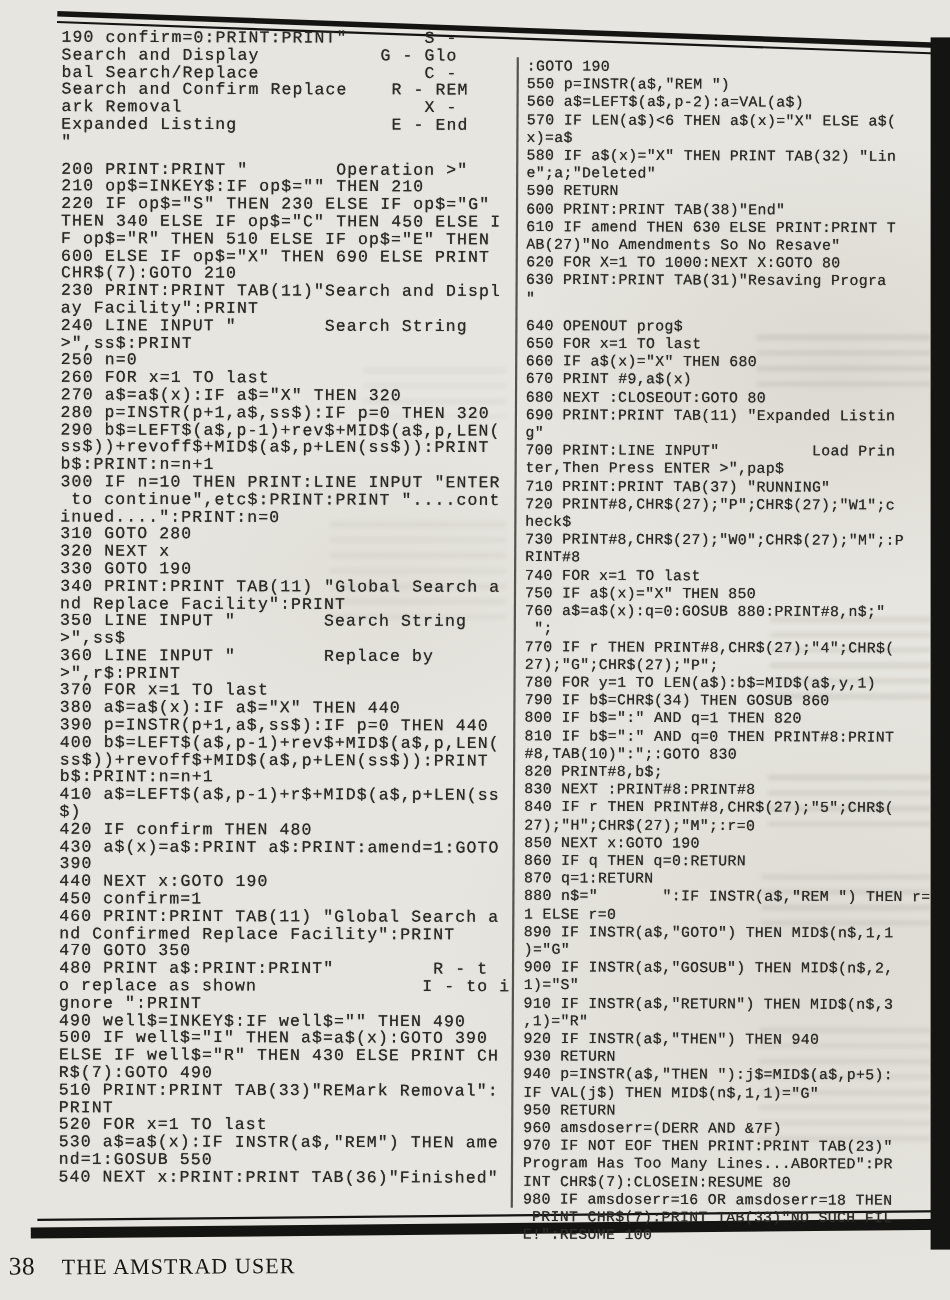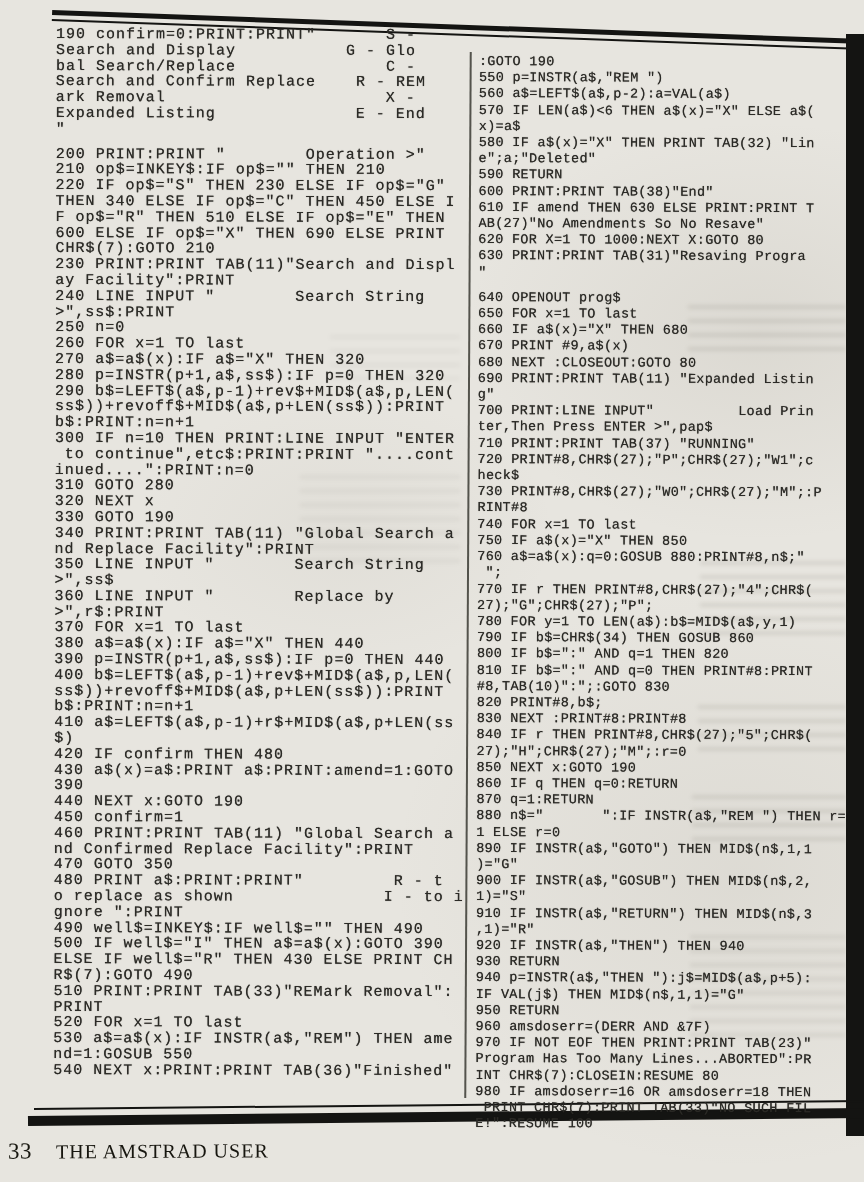--- a/index.html
+++ b/index.html
@@ -83,16 +83,16 @@
   <div class="ghost" style="left:692px;top:790px;width:154px;height:52px;"></div>
   <div class="ghost" style="left:690px;top:930px;width:156px;height:110px;opacity:.22;"></div>
   <div class="ghost" style="left:300px;top:470px;width:160px;height:100px;opacity:.14;"></div>
   <div class="ghost" style="left:330px;top:330px;width:130px;height:50px;opacity:.12;"></div>
 
   <div class="col left"><div class="code-line">190 confirm=0:PRINT:PRINT"       S -</div><div class="code-line">Search and Display           G - Glo</div><div class="code-line">bal Search/Replace               C -</div><div class="code-line">Search and Confirm Replace    R - REM</div><div class="code-line">ark Removal                      X -</div><div class="code-line">Expanded Listing              E - End</div><div class="code-line">"</div><div class="code-line blank"></div><div class="code-line">200 PRINT:PRINT "        Operation &gt;"</div><div class="code-line">210 op$=INKEY$:IF op$="" THEN 210</div><div class="code-line">220 IF op$="S" THEN 230 ELSE IF op$="G"</div><div class="code-line">THEN 340 ELSE IF op$="C" THEN 450 ELSE I</div><div class="code-line">F op$="R" THEN 510 ELSE IF op$="E" THEN</div><div class="code-line">600 ELSE IF op$="X" THEN 690 ELSE PRINT</div><div class="code-line">CHR$(7):GOTO 210</div><div class="code-line">230 PRINT:PRINT TAB(11)"Search and Displ</div><div class="code-line">ay Facility":PRINT</div><div class="code-line">240 LINE INPUT "        Search String</div><div class="code-line">&gt;",ss$:PRINT</div><div class="code-line">250 n=0</div><div class="code-line">260 FOR x=1 TO last</div><div class="code-line">270 a$=a$(x):IF a$="X" THEN 320</div><div class="code-line">280 p=INSTR(p+1,a$,ss$):IF p=0 THEN 320</div><div class="code-line">290 b$=LEFT$(a$,p-1)+rev$+MID$(a$,p,LEN(</div><div class="code-line">ss$))+revoff$+MID$(a$,p+LEN(ss$)):PRINT</div><div class="code-line">b$:PRINT:n=n+1</div><div class="code-line">300 IF n=10 THEN PRINT:LINE INPUT "ENTER</div><div class="code-line"> to continue",etc$:PRINT:PRINT "....cont</div><div class="code-line">inued....":PRINT:n=0</div><div class="code-line">310 GOTO 280</div><div class="code-line">320 NEXT x</div><div class="code-line">330 GOTO 190</div><div class="code-line">340 PRINT:PRINT TAB(11) "Global Search a</div><div class="code-line">nd Replace Facility":PRINT</div><div class="code-line">350 LINE INPUT "        Search String</div><div class="code-line">&gt;",ss$</div><div class="code-line">360 LINE INPUT "        Replace by</div><div class="code-line">&gt;",r$:PRINT</div><div class="code-line">370 FOR x=1 TO last</div><div class="code-line">380 a$=a$(x):IF a$="X" THEN 440</div><div class="code-line">390 p=INSTR(p+1,a$,ss$):IF p=0 THEN 440</div><div class="code-line">400 b$=LEFT$(a$,p-1)+rev$+MID$(a$,p,LEN(</div><div class="code-line">ss$))+revoff$+MID$(a$,p+LEN(ss$)):PRINT</div><div class="code-line">b$:PRINT:n=n+1</div><div class="code-line">410 a$=LEFT$(a$,p-1)+r$+MID$(a$,p+LEN(ss</div><div class="code-line">$)</div><div class="code-line">420 IF confirm THEN 480</div><div class="code-line">430 a$(x)=a$:PRINT a$:PRINT:amend=1:GOTO</div><div class="code-line">390</div><div class="code-line">440 NEXT x:GOTO 190</div><div class="code-line">450 confirm=1</div><div class="code-line">460 PRINT:PRINT TAB(11) "Global Search a</div><div class="code-line">nd Confirmed Replace Facility":PRINT</div><div class="code-line">470 GOTO 350</div><div class="code-line">480 PRINT a$:PRINT:PRINT"         R - t</div><div class="code-line">o replace as shown               I - to i</div><div class="code-line">gnore ":PRINT</div><div class="code-line">490 well$=INKEY$:IF well$="" THEN 490</div><div class="code-line">500 IF well$="I" THEN a$=a$(x):GOTO 390</div><div class="code-line">ELSE IF well$="R" THEN 430 ELSE PRINT CH</div><div class="code-line">R$(7):GOTO 490</div><div class="code-line">510 PRINT:PRINT TAB(33)"REMark Removal":</div><div class="code-line">PRINT</div><div class="code-line">520 FOR x=1 TO last</div><div class="code-line">530 a$=a$(x):IF INSTR(a$,"REM") THEN ame</div><div class="code-line">nd=1:GOSUB 550</div><div class="code-line">540 NEXT x:PRINT:PRINT TAB(36)"Finished"</div></div>
 
   <div class="col right"><div class="code-line">:GOTO 190</div><div class="code-line">550 p=INSTR(a$,"REM ")</div><div class="code-line">560 a$=LEFT$(a$,p-2):a=VAL(a$)</div><div class="code-line">570 IF LEN(a$)&lt;6 THEN a$(x)="X" ELSE a$(</div><div class="code-line">x)=a$</div><div class="code-line">580 IF a$(x)="X" THEN PRINT TAB(32) "Lin</div><div class="code-line">e";a;"Deleted"</div><div class="code-line">590 RETURN</div><div class="code-line">600 PRINT:PRINT TAB(38)"End"</div><div class="code-line">610 IF amend THEN 630 ELSE PRINT:PRINT T</div><div class="code-line">AB(27)"No Amendments So No Resave"</div><div class="code-line">620 FOR X=1 TO 1000:NEXT X:GOTO 80</div><div class="code-line">630 PRINT:PRINT TAB(31)"Resaving Progra</div><div class="code-line">"</div><div class="code-line blank"></div><div class="code-line">640 OPENOUT prog$</div><div class="code-line">650 FOR x=1 TO last</div><div class="code-line">660 IF a$(x)="X" THEN 680</div><div class="code-line">670 PRINT #9,a$(x)</div><div class="code-line">680 NEXT :CLOSEOUT:GOTO 80</div><div class="code-line">690 PRINT:PRINT TAB(11) "Expanded Listin</div><div class="code-line">g"</div><div class="code-line">700 PRINT:LINE INPUT"          Load Prin</div><div class="code-line">ter,Then Press ENTER &gt;",pap$</div><div class="code-line">710 PRINT:PRINT TAB(37) "RUNNING"</div><div class="code-line">720 PRINT#8,CHR$(27);"P";CHR$(27);"W1";c</div><div class="code-line">heck$</div><div class="code-line">730 PRINT#8,CHR$(27);"W0";CHR$(27);"M";:P</div><div class="code-line">RINT#8</div><div class="code-line">740 FOR x=1 TO last</div><div class="code-line">750 IF a$(x)="X" THEN 850</div><div class="code-line">760 a$=a$(x):q=0:GOSUB 880:PRINT#8,n$;"</div><div class="code-line"> ";</div><div class="code-line">770 IF r THEN PRINT#8,CHR$(27);"4";CHR$(</div><div class="code-line">27);"G";CHR$(27);"P";</div><div class="code-line">780 FOR y=1 TO LEN(a$):b$=MID$(a$,y,1)</div><div class="code-line">790 IF b$=CHR$(34) THEN GOSUB 860</div><div class="code-line">800 IF b$=":" AND q=1 THEN 820</div><div class="code-line">810 IF b$=":" AND q=0 THEN PRINT#8:PRINT</div><div class="code-line">#8,TAB(10)":";:GOTO 830</div><div class="code-line">820 PRINT#8,b$;</div><div class="code-line">830 NEXT :PRINT#8:PRINT#8</div><div class="code-line">840 IF r THEN PRINT#8,CHR$(27);"5";CHR$(</div><div class="code-line">27);"H";CHR$(27);"M";:r=0</div><div class="code-line">850 NEXT x:GOTO 190</div><div class="code-line">860 IF q THEN q=0:RETURN</div><div class="code-line">870 q=1:RETURN</div><div class="code-line">880 n$="       ":IF INSTR(a$,"REM ") THEN r=</div><div class="code-line">1 ELSE r=0</div><div class="code-line">890 IF INSTR(a$,"GOTO") THEN MID$(n$,1,1</div><div class="code-line">)="G"</div><div class="code-line">900 IF INSTR(a$,"GOSUB") THEN MID$(n$,2,</div><div class="code-line">1)="S"</div><div class="code-line">910 IF INSTR(a$,"RETURN") THEN MID$(n$,3</div><div class="code-line">,1)="R"</div><div class="code-line">920 IF INSTR(a$,"THEN") THEN 940</div><div class="code-line">930 RETURN</div><div class="code-line">940 p=INSTR(a$,"THEN "):j$=MID$(a$,p+5):</div><div class="code-line">IF VAL(j$) THEN MID$(n$,1,1)="G"</div><div class="code-line">950 RETURN</div><div class="code-line">960 amsdoserr=(DERR AND &amp;7F)</div><div class="code-line">970 IF NOT EOF THEN PRINT:PRINT TAB(23)"</div><div class="code-line">Program Has Too Many Lines...ABORTED":PR</div><div class="code-line">INT CHR$(7):CLOSEIN:RESUME 80</div><div class="code-line">980 IF amsdoserr=16 OR amsdoserr=18 THEN</div><div class="code-line"> PRINT CHR$(7):PRINT TAB(33)"NO SUCH FIL</div><div class="code-line">E!":RESUME 100</div></div>
 
   <div class="footer">
-    <span class="pageno">33</span><span class="mag">THE AMSTRAD USER</span>
+    <span class="pageno">38</span><span class="mag">THE AMSTRAD USER</span>
   </div>
 
 </div>
 
 </body></html>

